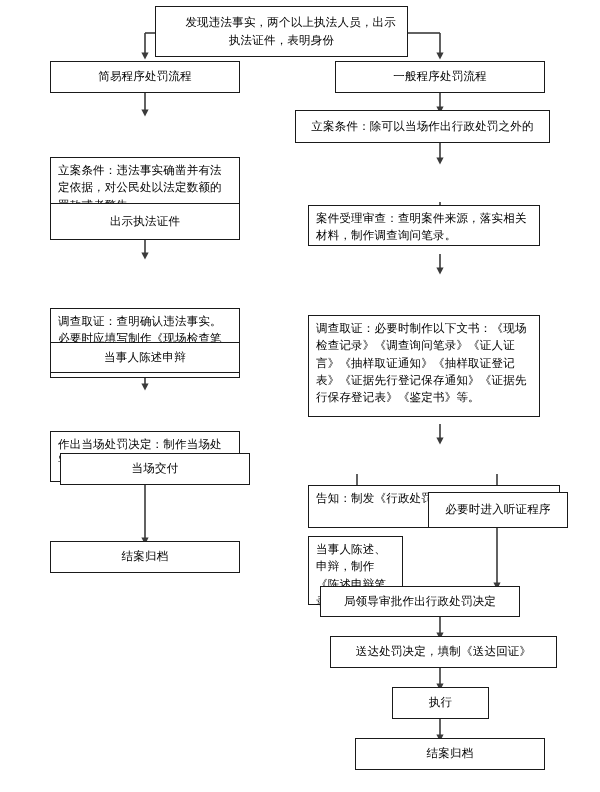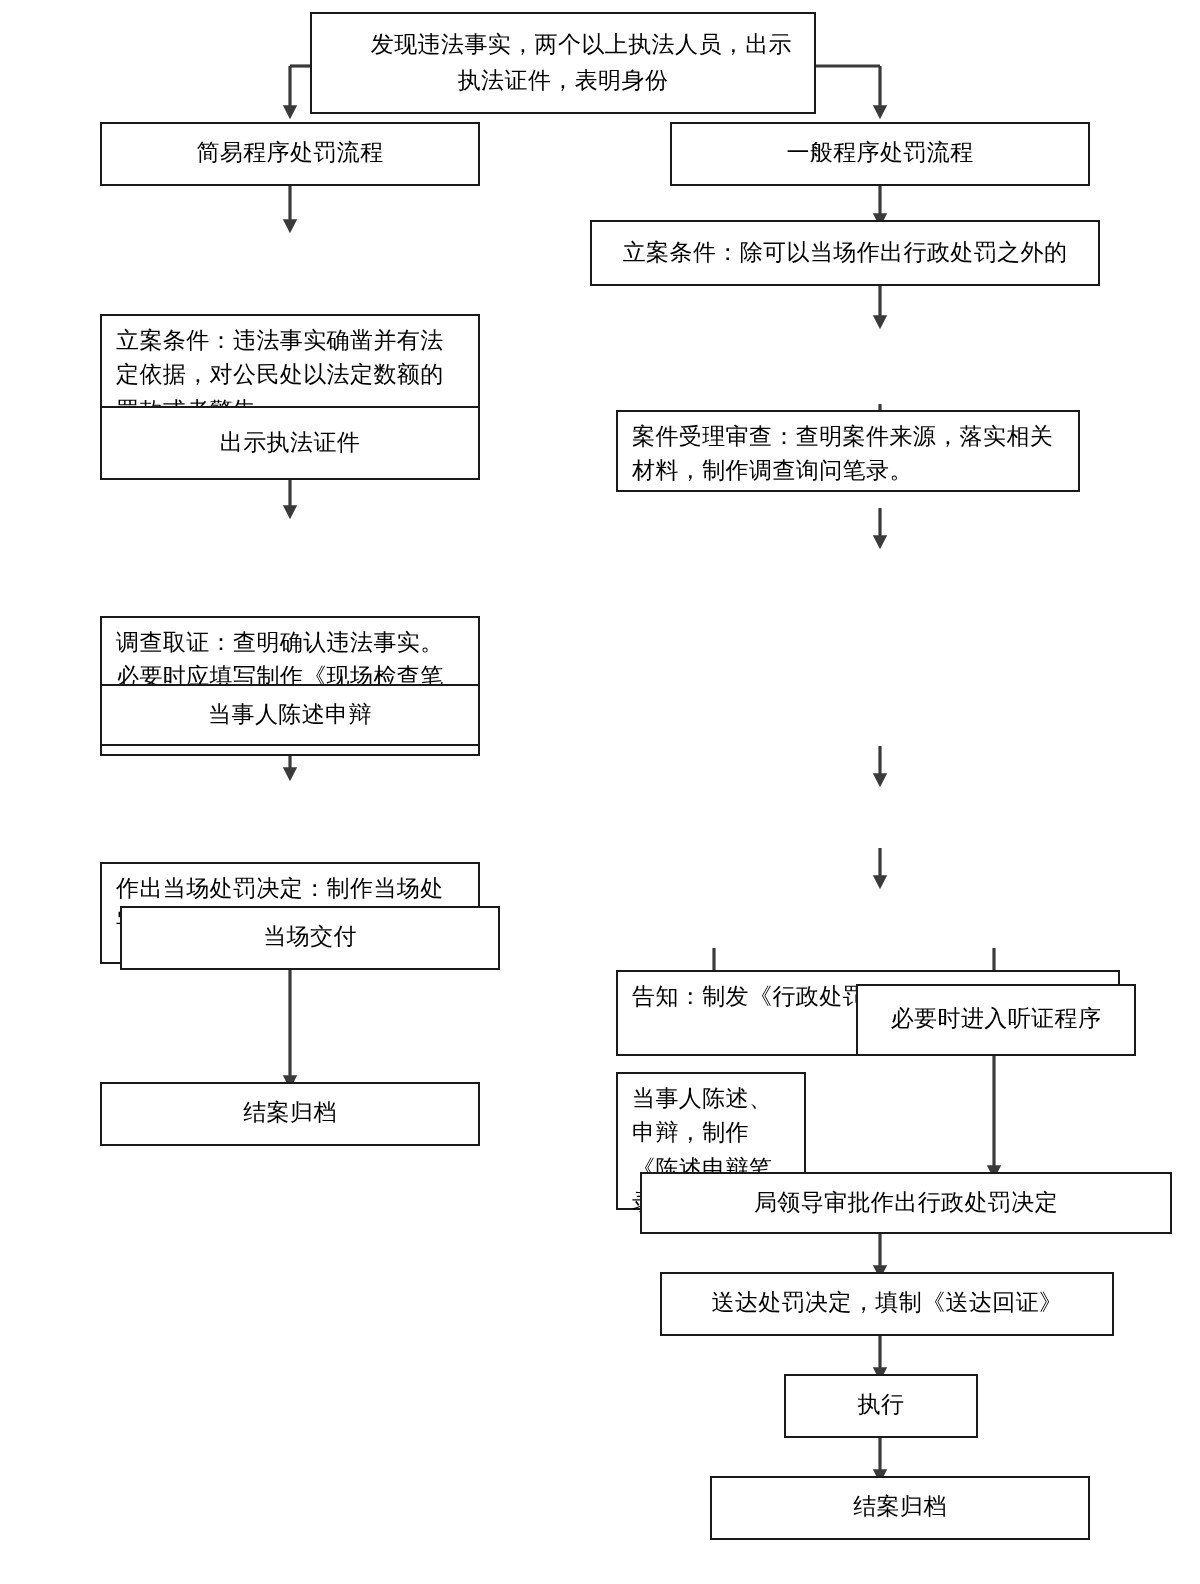--- a/index.html
+++ b/index.html
@@ -144,35 +144,38 @@
 
   <div class="node center" style="left:295px; top:110px; width:255px; height:33px;">
     <span class="txt">立案条件：除可以当场作出行政处罚之外的</span>
   </div>
 
   <div class="node left" style="left:308px; top:161px; width:232px; height:41px;">
     <span class="txt">案件受理审查：查明案件来源，落实相关材料，制作调查询问笔录。</span>
   </div>
 
 
+  <div class="node left" style="left:308px; top:271px; width:232px; height:102px;">
+    <span class="txt">调查取证：必要时制作以下文书：《现场检查记录》《调查询问笔录》《证人证言》《抽样取证通知》《抽样取证登记表》《证据先行登记保存通知》《证据先行保存登记表》《鉴定书》等。</span>
+  </div>
 
 
   <div class="node left" style="left:308px; top:441px; width:252px; height:43px;">
     <span class="txt">告知：制发《行政处罚告知书》</span>
   </div>
 
   <div class="node left" style="left:308px; top:492px; width:95px; height:69px;">
     <span class="txt">当事人陈述、申辩，制作《陈述申辩笔录》</span>
   </div>
 
   <div class="node center" style="left:428px; top:492px; width:140px; height:36px;">
     <span class="txt">必要时进入听证程序</span>
   </div>
 
-  <div class="node center" style="left:320px; top:586px; width:266px; height:31px;">
+  <div class="node center" style="left:320px; top:586px; width:200px; height:31px;">
     <span class="txt">局领导审批作出行政处罚决定</span>
   </div>
 
   <div class="node center" style="left:330px; top:636px; width:227px; height:32px;">
     <span class="txt">送达处罚决定，填制《送达回证》</span>
   </div>
 
   <div class="node center" style="left:392px; top:687px; width:97px; height:32px;">
     <span class="txt">执行</span>
   </div>

